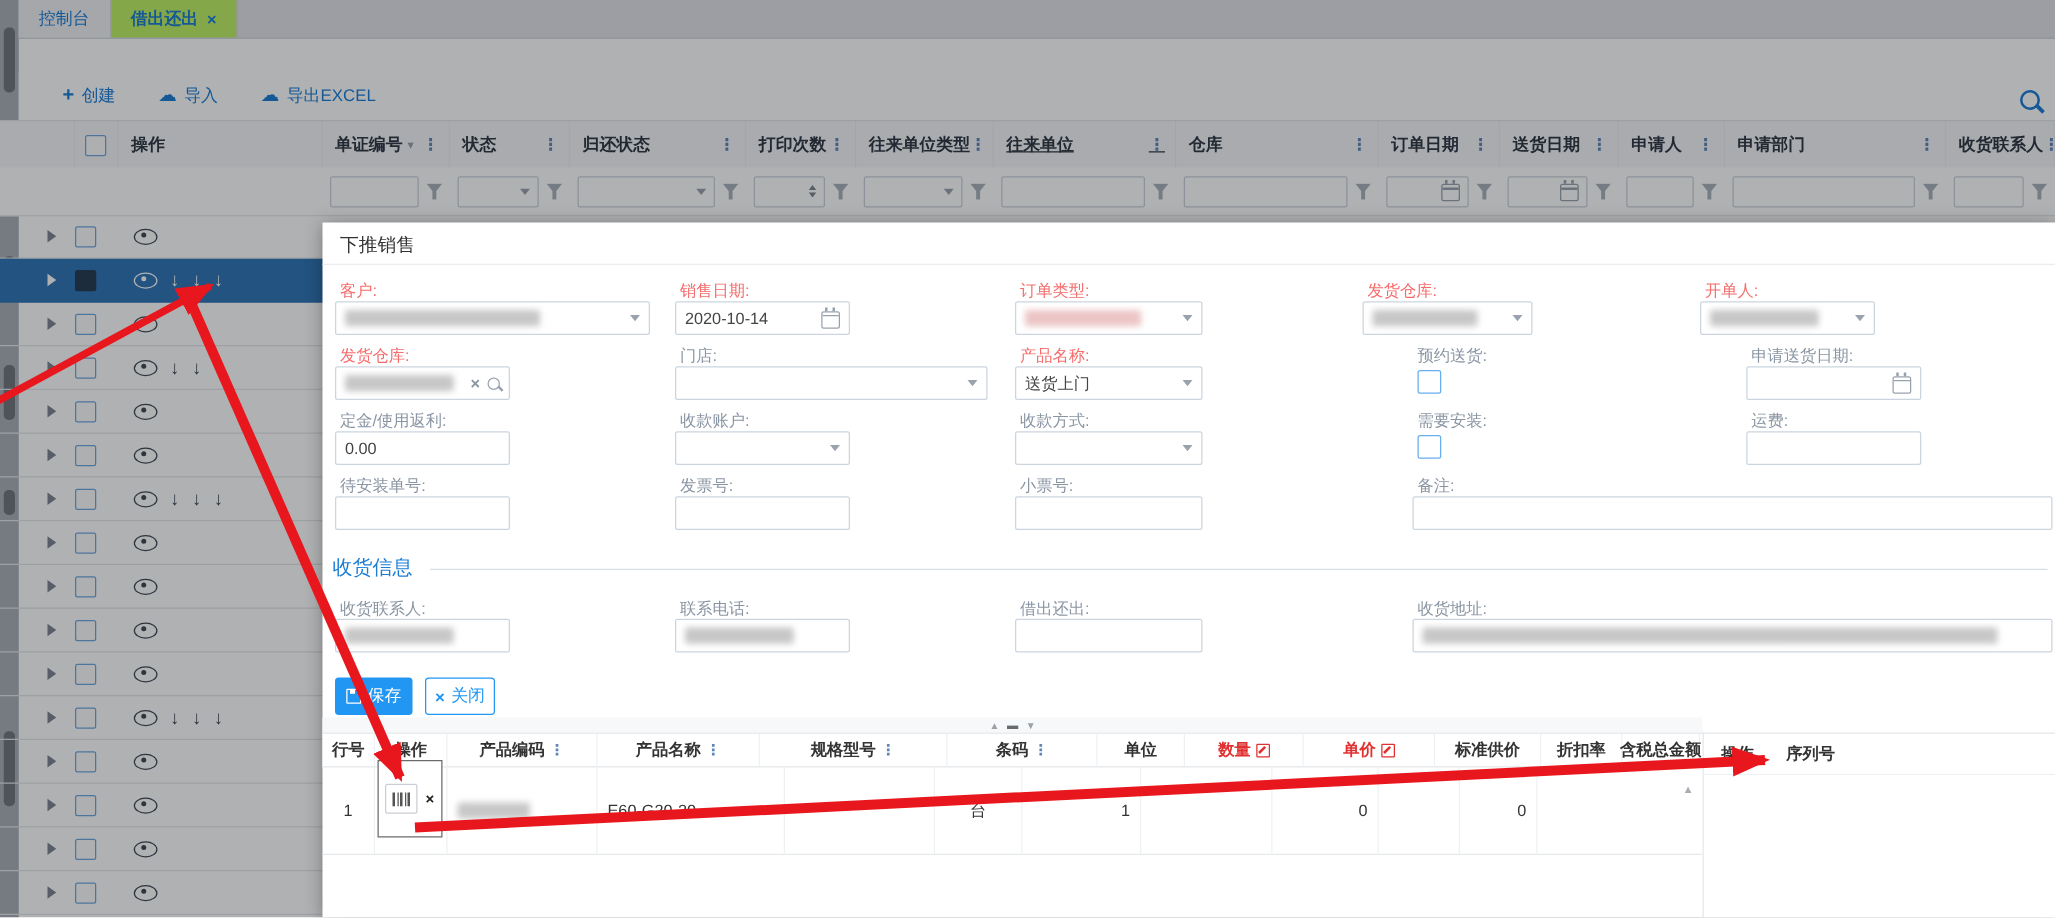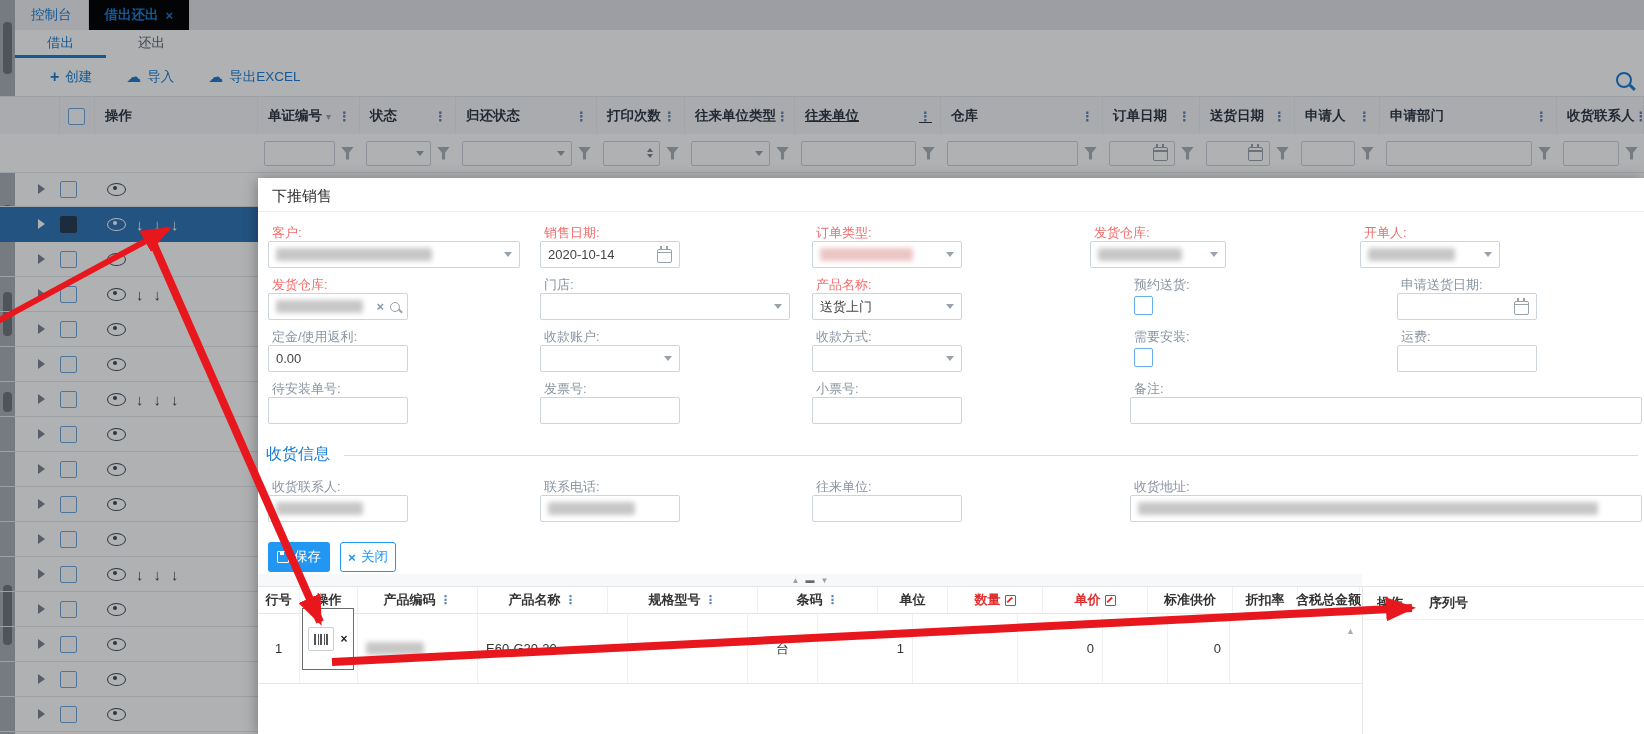--- a/index.html
+++ b/index.html
@@ -4,21 +4,21 @@
 <style>
   html,body{margin:0;padding:0}
   body{width:1644px;height:734px;position:relative;overflow:hidden;
        font-family:"Liberation Sans","DejaVu Sans",sans-serif;background:#fff;font-size:13px;color:#333}
   
   #backdrop{position:absolute;inset:0;background:#fff}
   #edgebar{position:absolute;left:0;top:0;width:15px;height:734px;background:#aab0b6}
   #edgebar .seg{position:absolute;left:3px;width:9px;border-radius:4px;background:#70767c}
   #tabbar{position:absolute;left:15px;top:0;right:0;height:30px;background:#e2e4e7;border-bottom:1px solid #cfd3d7;display:flex}
   .tab{height:30px;display:flex;align-items:center;gap:7px;padding:0 16px;font-size:13.5px;color:#1b7dd4;background:#eff1f3;border-right:1px solid #d7dadd;cursor:pointer}
-  .tab.active{background:#000000;font-weight:bold}
+  .tab.active{background:#bef264;font-weight:bold}
   .tab .x{font-weight:bold;font-size:13px;color:#1b7dd4}
   #subtabs{position:absolute;left:15px;top:30px;right:0;height:28px;background:#fff;border-bottom:1px solid #ececec;display:flex}
   .subtab{width:91px;text-align:center;line-height:26px;font-size:13.5px;color:#5a6472;position:relative;cursor:pointer}
   .subtab.active{color:#1b7dd4}
   .subtab.active:after{content:"";position:absolute;left:0;right:0;bottom:0;height:3px;background:#1b7dd4}
   #toolbar{position:absolute;left:15px;top:58px;right:0;height:38px;background:#fff;display:flex;align-items:center;gap:34px;padding-left:35px}
   .tbtn{display:flex;align-items:center;gap:6px;color:#1b7dd4;font-size:13.5px;cursor:pointer}
   .tbtn .plus{font-weight:bold;font-size:16px}
   .tbtn .cloud{font-size:15px;line-height:10px}
   #searchico{position:absolute;top:72px;right:12px;width:12px;height:12px;border:2px solid #1b7dd4;border-radius:50%}
@@ -119,24 +119,20 @@
     </div>
   <div id="tabbar">
       <div class="tab">
         <span>控制台</span>
       </div>
       <div class="tab active">
         <span>借出还出</span>
         <span class="x">×</span>
       </div>
     </div>
-  <div id="subtabs">
-      <div class="subtab active">借出</div>
-      <div class="subtab">还出</div>
-    </div>
   <div id="toolbar">
       <div class="tbtn">
         <span class="plus">+</span>
         <span>创建</span>
       </div>
       <div class="tbtn">
         <span class="cloud">☁</span>
         <span>导入</span>
       </div>
       <div class="tbtn">
@@ -540,21 +536,21 @@
       <div class="flabel" style="position: absolute; left: 876px; top: 202px;">备注:</div>
       <div class="ctrl" style="left: 872px; top: 219px; width: 512px;"></div>
       <div class="flabel" style="position: absolute; left: 14px; top: 300px;">收货联系人:</div>
       <div class="ctrl" style="left: 10px; top: 317px; width: 140px;">
         <span class="blur" style="width: 87px;"></span>
       </div>
       <div class="flabel" style="position: absolute; left: 286px; top: 300px;">联系电话:</div>
       <div class="ctrl" style="left: 282px; top: 317px; width: 140px;">
         <span class="blur" style="width: 87px;"></span>
       </div>
-      <div class="flabel" style="position: absolute; left: 558px; top: 300px;">往来单位:</div>
+      <div class="flabel" style="position: absolute; left: 558px; top: 300px;">借出还出:</div>
       <div class="ctrl" style="left: 554px; top: 317px; width: 150px;"></div>
       <div class="flabel" style="position: absolute; left: 876px; top: 300px;">收货地址:</div>
       <div class="ctrl" style="left: 872px; top: 317px; width: 512px;">
         <span class="blur" style="width: 460px;"></span>
       </div>
     </div>
   <div id="sechdr">收货信息</div>
   <div id="secline"></div>
   <div id="btn-save">
       <span class="floppy"></span>

